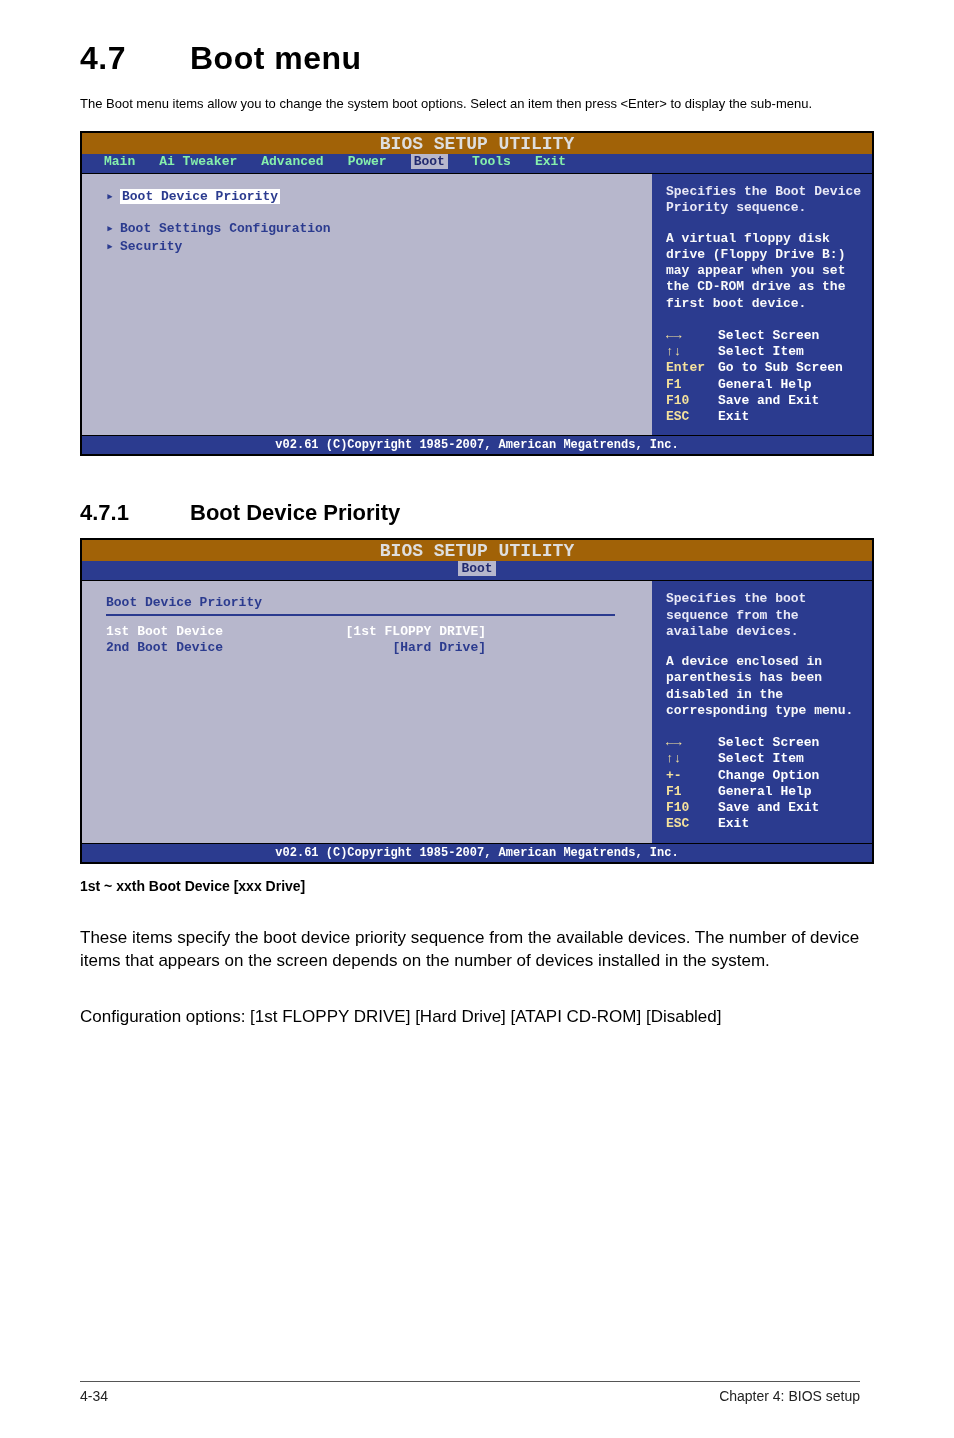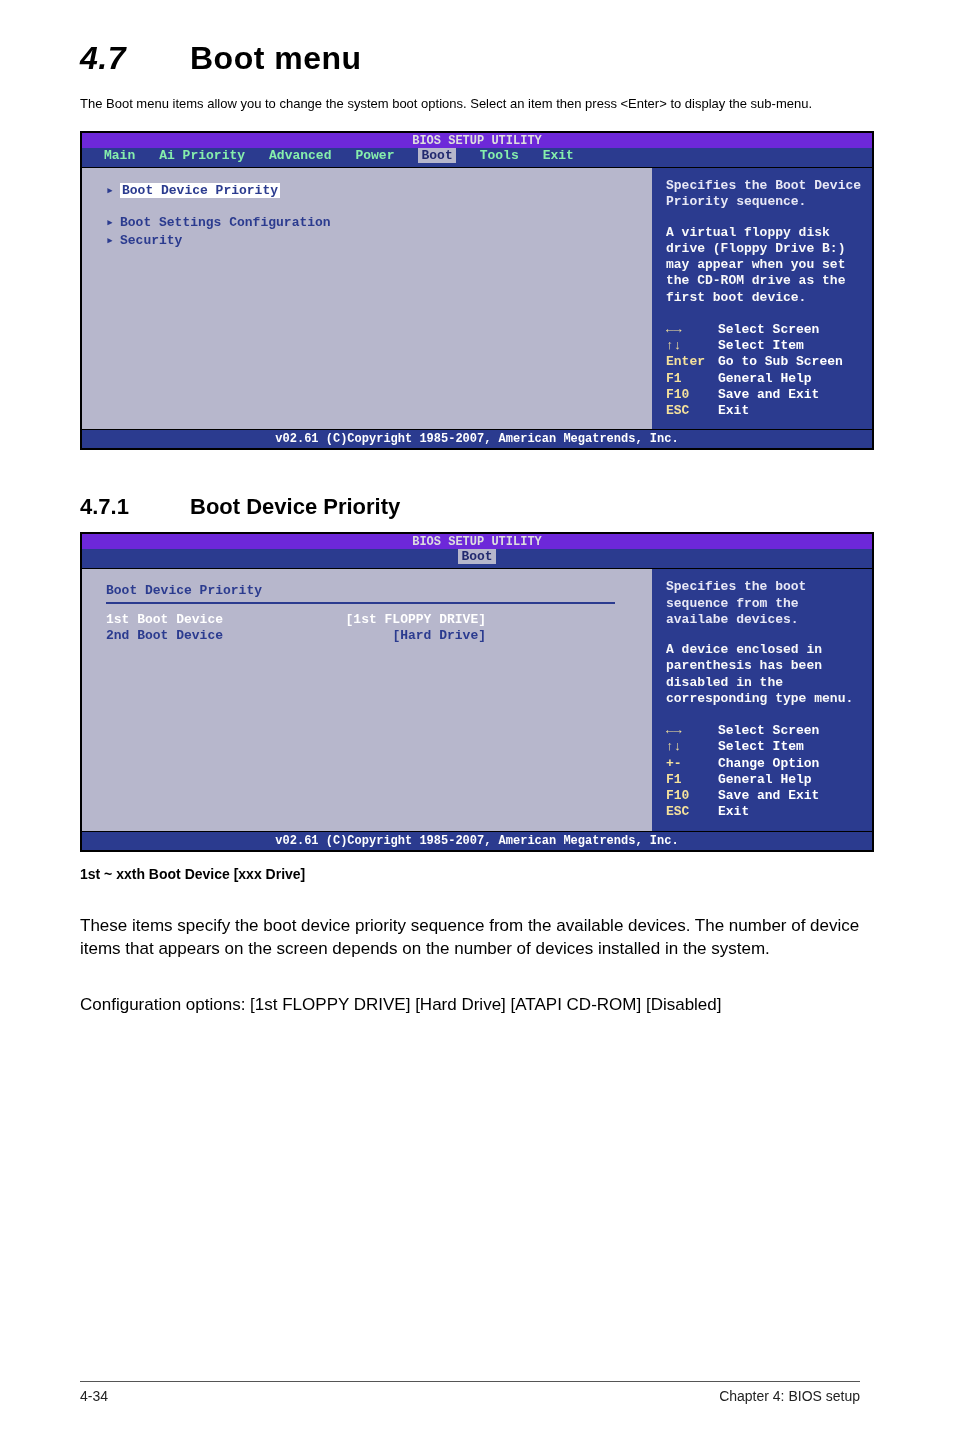--- a/index.html
+++ b/index.html
@@ -11,41 +11,41 @@
     color: #000;
     padding: 40px 80px 0 80px;
     position: relative;
   }
   h1.section-title {
     font-size: 32px;
     font-weight: 800;
     margin-bottom: 18px;
     letter-spacing: 0.5px;
   }
-  h1.section-title .num { display: inline-block; width: 110px; font-style: italic; }
+  h1.section-title .num { display: inline-block; width: 110px; }
   p.intro {
     font-size: 13px;
     line-height: 1.4;
     margin-bottom: 18px;
   }
   .bios-box {
     border: 2px solid #000;
     background: #2b3b8f;
     color: #fff;
     font-family: "Courier New", monospace;
     font-size: 13px;
     font-weight: bold;
     position: relative;
   }
   .bios-title-bar {
-    background: #6d28d9;
+    background: #a16207;
     color: #dedede;
     text-align: center;
     padding: 1px 0 0 0;
-    font-size: 12px;
+    font-size: 18px;
     font-weight: bold;
   }
   .bios-menu-tabs {
     display: flex;
     padding: 0 22px 4px 22px;
   }
   .bios-menu-tabs span {
     color: #86efac;
     margin-right: 24px;
     white-space: pre;
@@ -180,21 +180,21 @@
 <h1 class="section-title">
   <span class="num">4.7</span><span>Boot menu</span>
 </h1>
 
 <p class="intro">The Boot menu items allow you to change the system boot options. Select an item then press &lt;Enter&gt; to display the sub-menu.</p>
 
 <div class="bios-box">
   <div class="bios-title-bar">BIOS SETUP UTILITY</div>
   <div class="bios-menu-tabs">
     <span>Main</span>
-    <span>Ai Priority</span>
+    <span>Ai Tweaker</span>
     <span>Advanced</span>
     <span>Power</span>
     <span class="active">Boot</span>
     <span>Tools</span>
     <span>Exit</span>
   </div>
   <div class="bios-body">
     <div class="bios-left">
       <div class="bios-left-row">
         <span class="arrow">▸</span>

